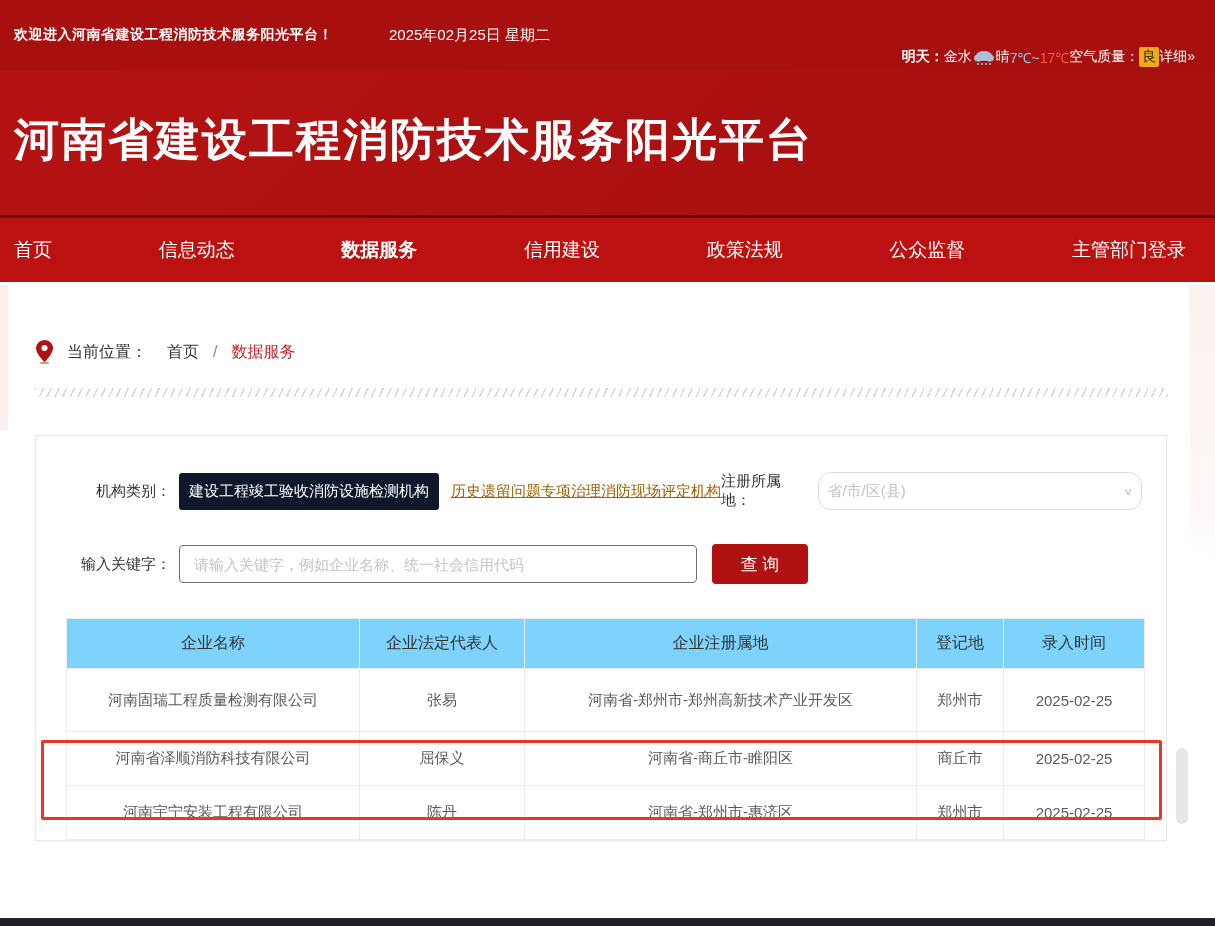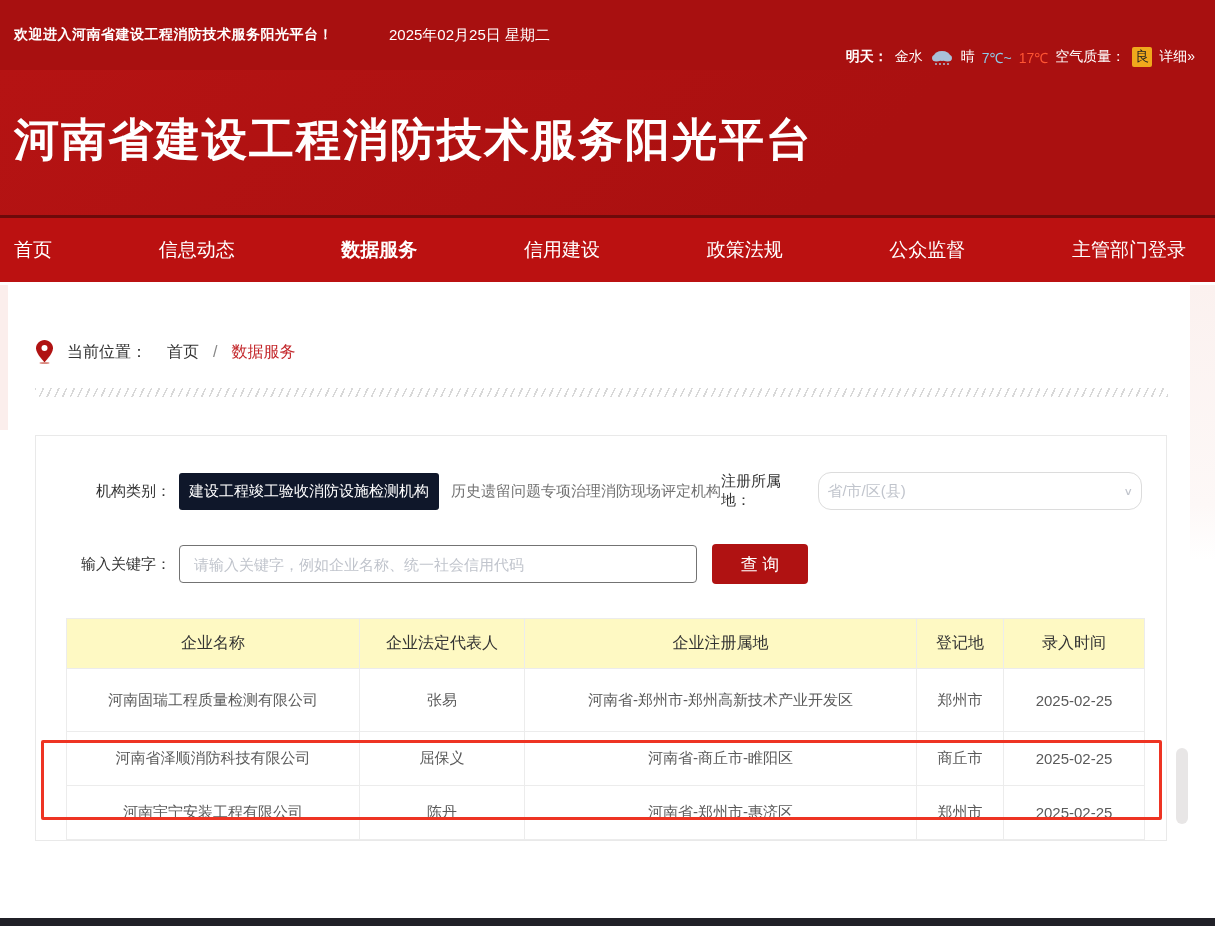--- a/index.html
+++ b/index.html
@@ -4,21 +4,21 @@
 <style>
   * { margin:0; padding:0; box-sizing:border-box; }
   html,body { width:1215px; height:926px; overflow:hidden; background:#fff;
               font-family:"Liberation Sans", sans-serif; position:relative; }
 
   
   .topbar { height:70px; background:#a81010; display:flex; align-items:center;
             padding:0 20px 0 14px; color:#fff; font-size:14px; }
   .topbar .welcome { font-weight:700; letter-spacing:.5px; }
   .topbar .date { margin-left:56px; font-size:15px; }
-  .weather { margin-left:auto; display:flex; align-items:center; gap:7px; font-size:14px;margin-top:44px; }
+  .weather { margin-left:auto; display:flex; align-items:center; font-size:14px;margin-top:44px; }
   .weather .lbl-bold { font-weight:700; }
   .weather .temp-low { color:#8ecbe8; }
   .weather .temp-high { color:#ff5533; }
   .aqi-badge { background:#f0a81c; color:#222; padding:1px 3px; border-radius:2px; font-size:14px; }
   .cloud-icon svg { display:block; }
 
   
   .site-header { height:148px; background:linear-gradient(135deg,#b51313 0%,#aa1010 70%);
                  border-bottom:3px solid #6d0a0a; display:flex; align-items:center; }
   .site-header h1 { color:#fff; font-size:45px; font-weight:700; letter-spacing:2px;
@@ -47,41 +47,41 @@
   .card-title { font-size:17px; color:#333; }
   .reset-link { font-size:14px; color:#b3191c; cursor:pointer; }
   .card-body { padding:36px 24px 0 30px; }
 
   .filter-row { display:flex; align-items:center; }
   .filter-row.first { margin-bottom:34px; }
   .filter-row.second { padding-bottom:34px; }
   .f-label { width:105px; text-align:right; font-size:15px; color:#333; flex:none; }
   .chip-selected { margin-left:8px; background:#0f172a; color:#fff; font-size:15px;
                    padding:9px 10px; border-radius:3px; cursor:pointer; white-space:nowrap; }
-  .chip-plain { margin-left:12px; color:#737373; font-size:15px; cursor:pointer; white-space:nowrap; }
+  .chip-plain { margin-left:12px; color:#a16207; font-size:15px; cursor:pointer; white-space:nowrap;text-decoration:underline; }
 
   .region-group { margin-left:auto; display:flex; align-items:center; }
   .region-label { font-size:15px; color:#333; margin-right:12px; }
   .select-box { width:340px; height:38px; border:1px solid #dcdcdc; border-radius:13px;
                 display:flex; align-items:center; padding:0 8px; cursor:pointer; background:#fff; }
   .select-box .placeholder { color:#c0c4cc; font-size:15px; flex:1; }
   .select-box .chevron { color:#c0c4cc; font-size:13px; transform:scaleY(.8); }
 
   .kw-input { margin-left:8px; width:518px; height:38px; border:1px solid #737373; border-radius:4px;
               padding:0 14px; font-size:15px; color:#333; outline:none;
               font-family:"Liberation Sans", sans-serif; }
   .kw-input::placeholder { color:#c0c4cc; }
   .search-btn { margin-left:15px; width:96px; height:40px; background:#b01212; color:#fff;
                 border:none; border-radius:4px; font-size:17px; cursor:pointer;
                 font-family:"Liberation Sans", sans-serif; }
 
   
   table.data { border-collapse:collapse; width:1078px; table-layout:fixed; }
   table.data th, table.data td { border:1px solid #ececec; text-align:center; }
-  table.data th { height:50px; font-size:16px; color:#333; font-weight:400; background:#fef9c3; }
+  table.data th { height:50px; font-size:16px; color:#333; font-weight:400; background:#7dd3fc; }
   table.data td { font-size:15px; color:#5a5a5a; }
   tr.row-0 td { height:63px; }
   tr.row-1 td, tr.row-2 td { height:54px; }
   .col-name{width:293px;} .col-rep{width:165px;} .col-addr{width:392px;}
   .col-reg{width:87px;} .col-time{width:141px;}
 
   
   .highlight-box { position:absolute; left:41px; top:740px; width:1121px; height:80px;
                    border:3px solid #ee3423; border-radius:2px; pointer-events:none; }
   .left-tint { position:absolute; left:0; top:285px; width:8px; height:145px;

